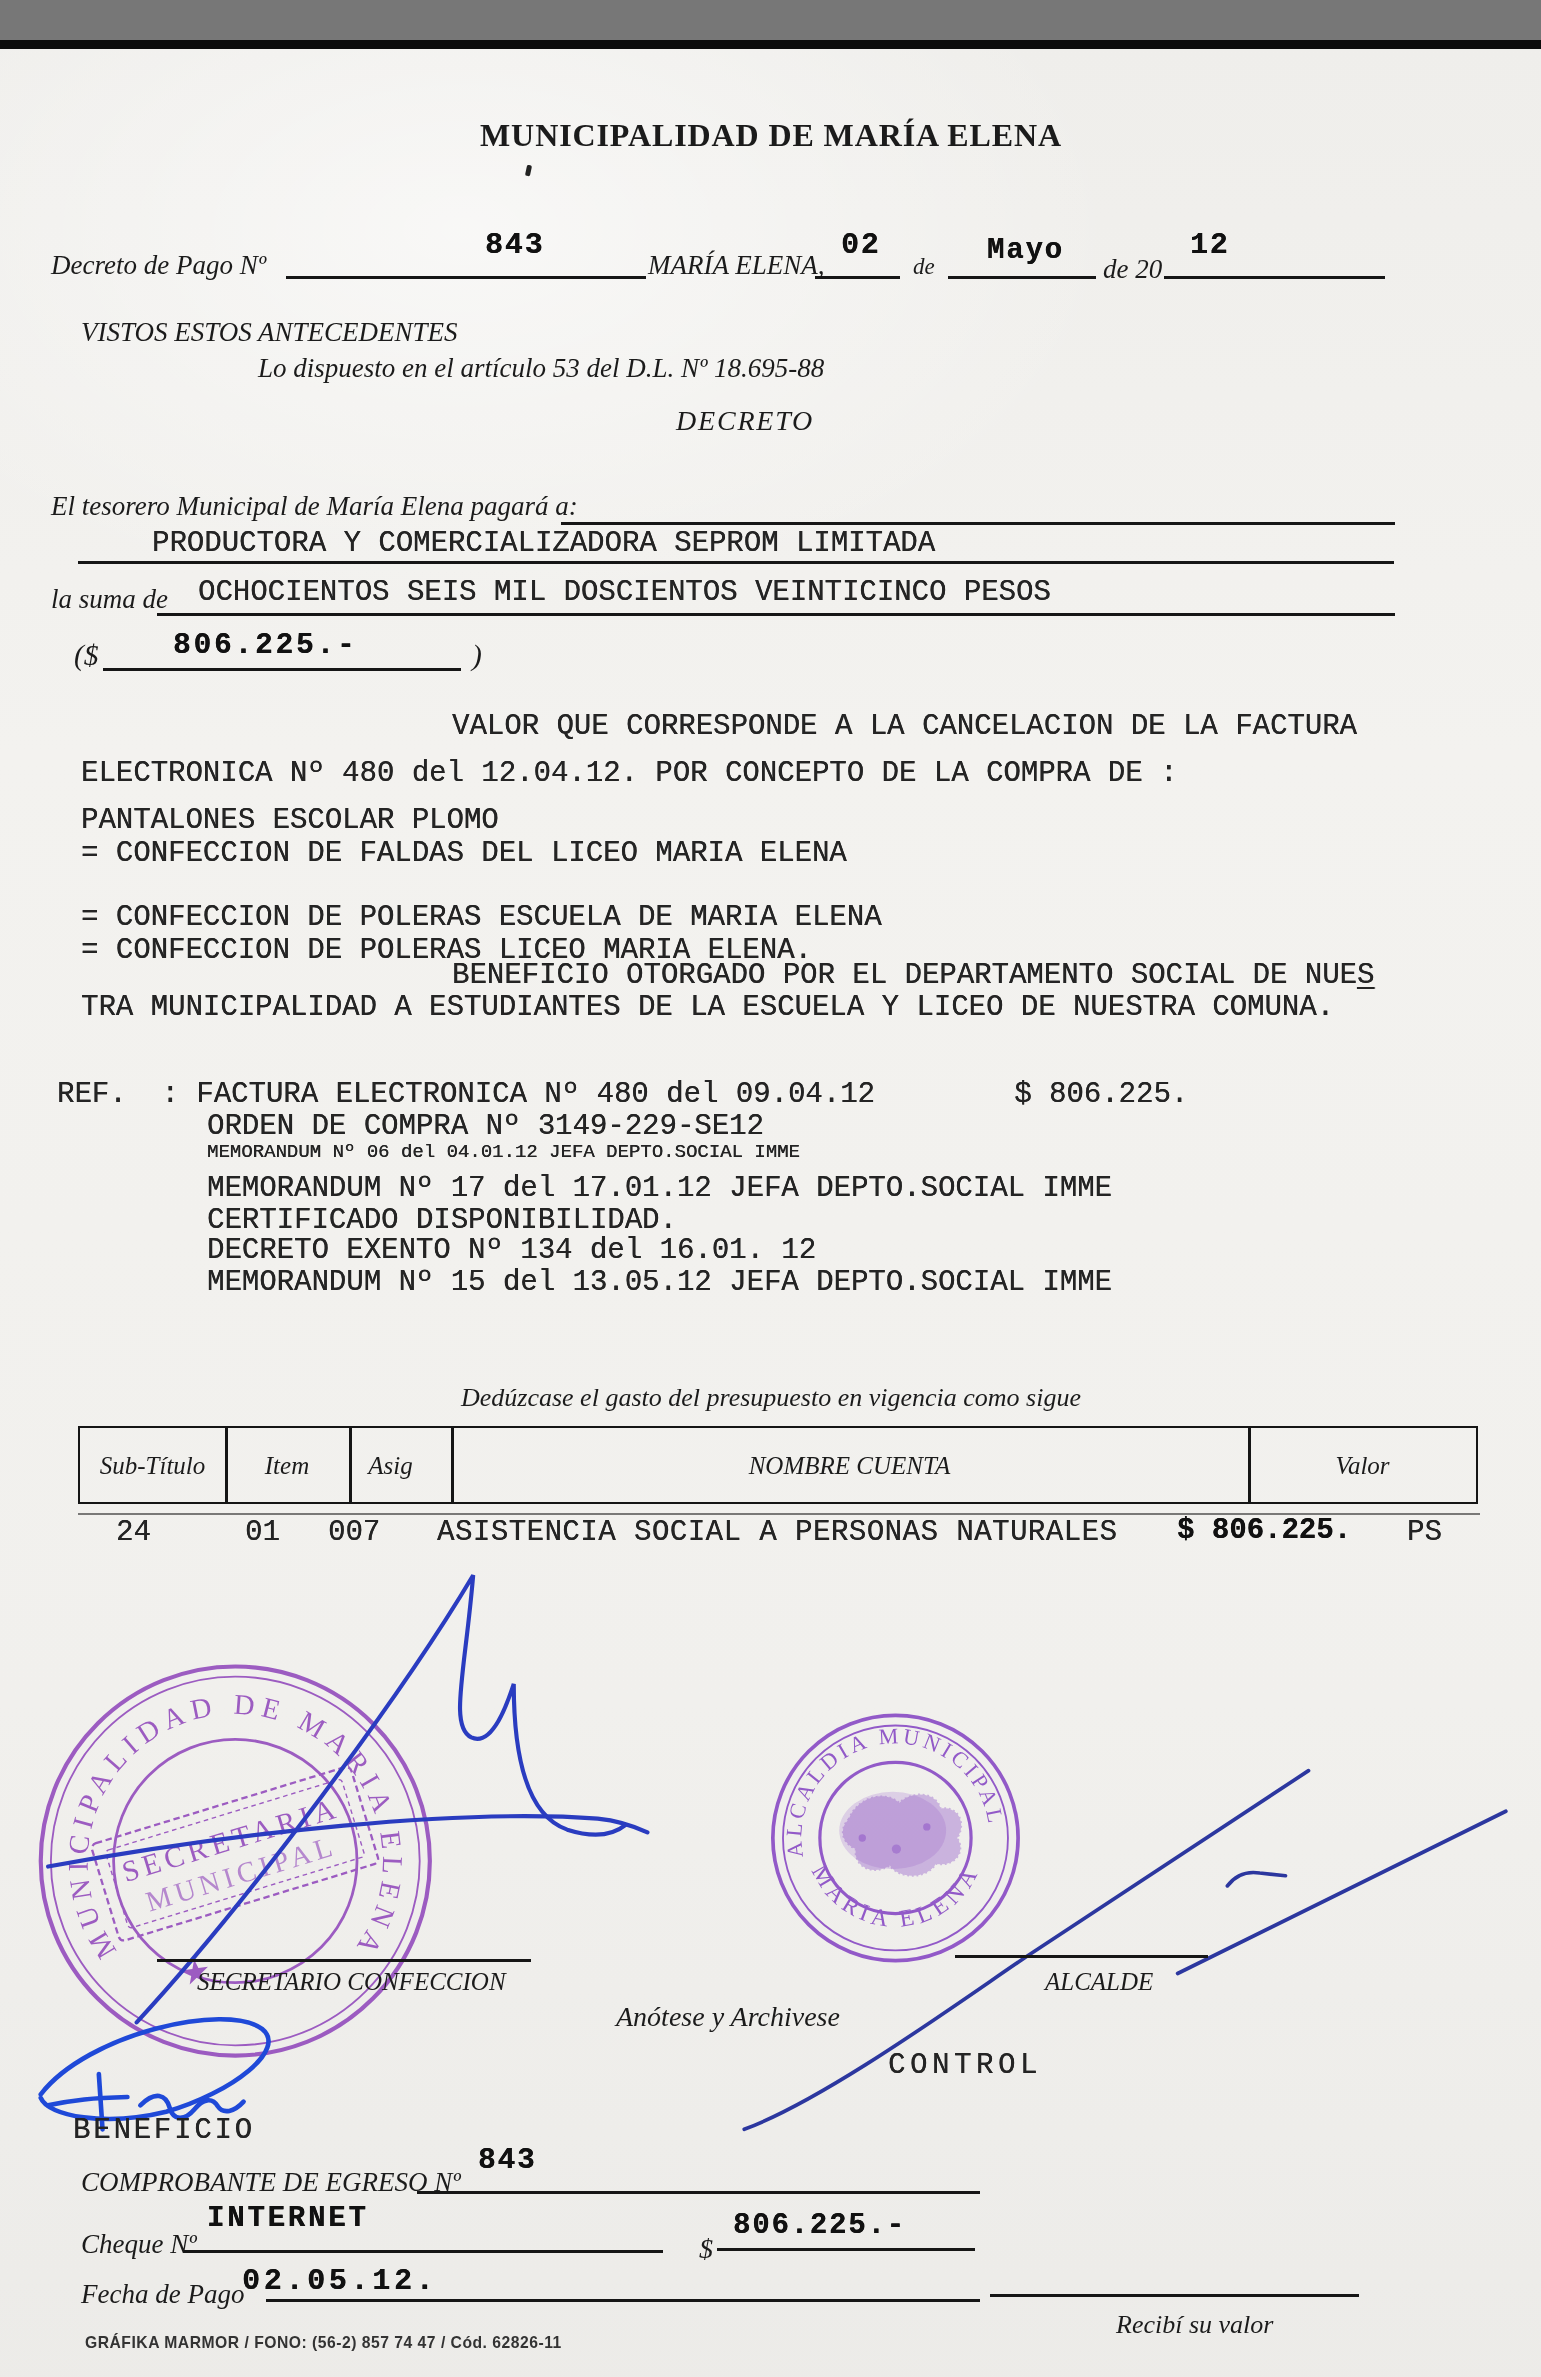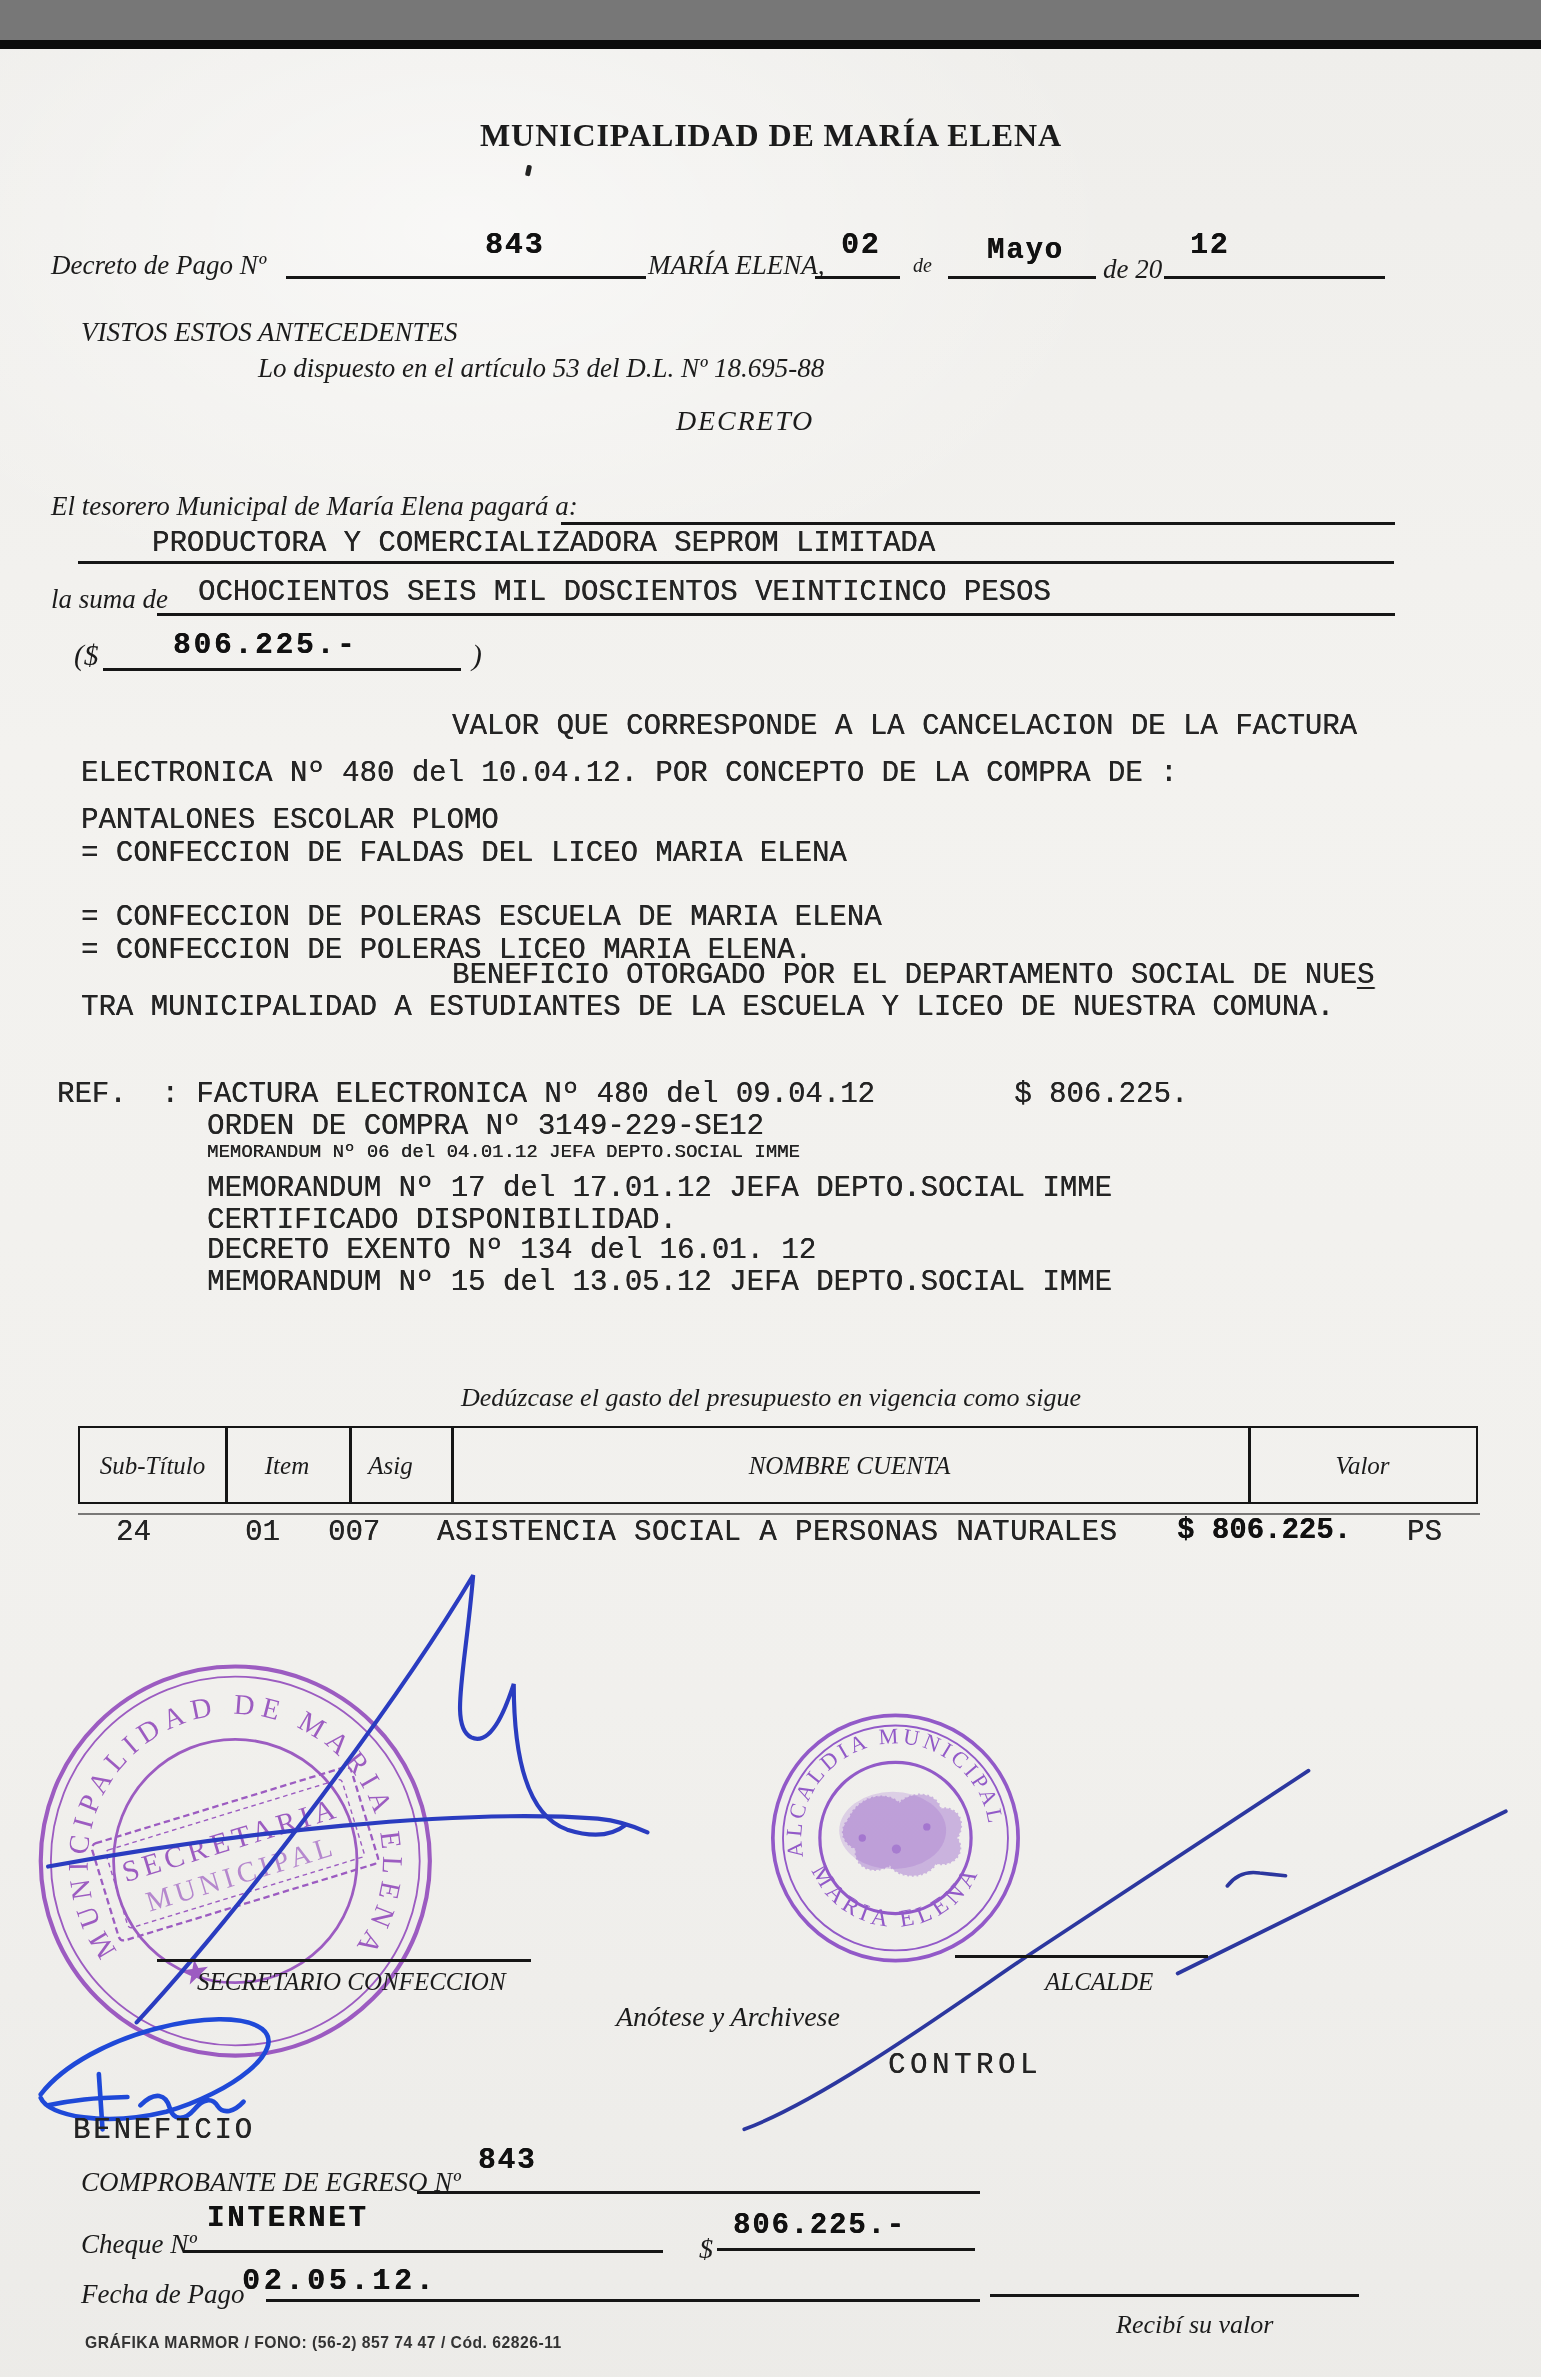--- a/index.html
+++ b/index.html
@@ -33,21 +33,21 @@
 
   <div class="abs" style="left:0;right:0;top:77px;text-align:center;font-weight:700;font-size:32px;letter-spacing:0.9px">MUNICIPALIDAD DE MARÍA ELENA</div>
   <div class="abs" style="left:526px;top:125px;width:4.6px;height:11px;background:#222;border-radius:1.8px;transform:rotate(12deg)"></div>
 
   <div class="abs it" style="left:51px;top:210px;font-size:27px">Decreto de Pago Nº</div>
   <div class="rule" style="left:286px;top:236px;width:360px"></div>
   <div class="abs tw twb" style="left:485px;top:188px;font-size:30px;letter-spacing:1.8px">843</div>
   <div class="abs it" style="left:648px;top:210px;font-size:27px">MARÍA ELENA,</div>
   <div class="rule" style="left:815px;top:236px;width:85px"></div>
   <div class="abs tw twb" style="left:841px;top:188px;font-size:30px;letter-spacing:1.8px">02</div>
-  <div class="abs it" style="left:913px;top:214px;font-size:20px">de</div>
+  <div class="abs it" style="left:913px;top:214px;font-size:23px">de</div>
   <div class="rule" style="left:948px;top:236px;width:148px"></div>
   <div class="abs tw twb" style="left:987px;top:194px;font-size:29px;letter-spacing:1.8px">Mayo</div>
   <div class="abs it" style="left:1103px;top:214px;font-size:27px">de 20</div>
   <div class="rule" style="left:1164px;top:236px;width:221px"></div>
   <div class="abs tw twb" style="left:1190px;top:188px;font-size:30px;letter-spacing:1.8px">12</div>
 
   <div class="abs it" style="left:81px;top:277px;font-size:27px">VISTOS ESTOS ANTECEDENTES</div>
   <div class="abs it" style="left:258px;top:313px;font-size:27px">Lo dispuesto en el artículo 53 del D.L. Nº 18.695-88</div>
   <div class="abs it" style="left:676px;top:365px;font-size:28px;letter-spacing:1.8px">DECRETO</div>
 
@@ -57,21 +57,21 @@
   <div class="rule" style="left:78px;top:521px;width:1316px"></div>
   <div class="abs it" style="left:51px;top:544px;font-size:27px">la suma de</div>
   <div class="abs tw" style="left:198px;top:536px;font-size:29px">OCHOCIENTOS SEIS MIL DOSCIENTOS VEINTICINCO PESOS</div>
   <div class="rule" style="left:157px;top:573px;width:1238px"></div>
   <div class="abs it" style="left:74px;top:599px;font-size:29.5px">($</div>
   <div class="abs tw twb" style="left:173px;top:588px;font-size:29.5px;letter-spacing:2.8px">806.225.-</div>
   <div class="rule" style="left:103px;top:628px;width:358px"></div>
   <div class="abs it" style="left:472px;top:599px;font-size:29.5px">)</div>
 
   <div class="abs tw" style="left:452px;top:670px;font-size:29px">VALOR QUE CORRESPONDE A LA CANCELACION DE LA FACTURA</div>
-  <div class="abs tw" style="left:81px;top:717px;font-size:29px">ELECTRONICA Nº 480 del 10.04.12. POR CONCEPTO DE LA COMPRA DE :</div>
+  <div class="abs tw" style="left:81px;top:717px;font-size:29px">ELECTRONICA Nº 480 del 12.04.12. POR CONCEPTO DE LA COMPRA DE :</div>
   <div class="abs tw" style="left:81px;top:764px;font-size:29px">PANTALONES ESCOLAR PLOMO</div>
   <div class="abs tw" style="left:81px;top:797px;font-size:29px">= CONFECCION DE FALDAS DEL LICEO MARIA ELENA</div>
   <div class="abs tw" style="left:81px;top:861px;font-size:29px">= CONFECCION DE POLERAS ESCUELA DE MARIA ELENA</div>
   <div class="abs tw" style="left:81px;top:894px;font-size:29px">= CONFECCION DE POLERAS LICEO MARIA ELENA.</div>
   <div class="abs tw" style="left:452px;top:919px;font-size:29px"><span>BENEFICIO OTORGADO POR EL DEPARTAMENTO SOCIAL DE NUE</span><span class="u">S</span></div>
   <div class="abs tw" style="left:81px;top:951px;font-size:29px">TRA MUNICIPALIDAD A ESTUDIANTES DE LA ESCUELA Y LICEO DE NUESTRA COMUNA.</div>
 
   <div class="abs tw" style="left:57px;top:1038px;font-size:29px">REF.  : FACTURA ELECTRONICA Nº 480 del 09.04.12        $ 806.225.</div>
   <div class="abs tw" style="left:207px;top:1070px;font-size:29px">ORDEN DE COMPRA Nº 3149-229-SE12</div>
   <div class="abs tw" style="left:207px;top:1101px;font-size:19px">MEMORANDUM Nº 06 del 04.01.12 JEFA DEPTO.SOCIAL IMME</div>

